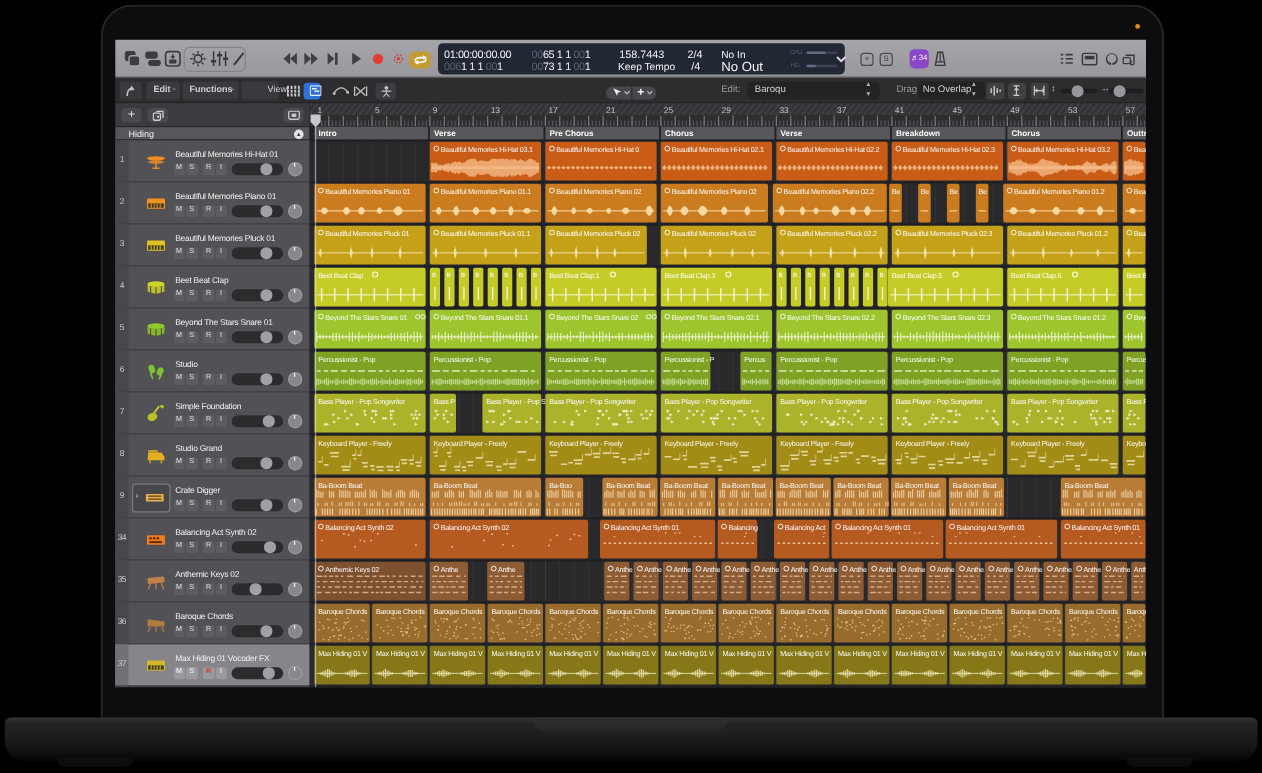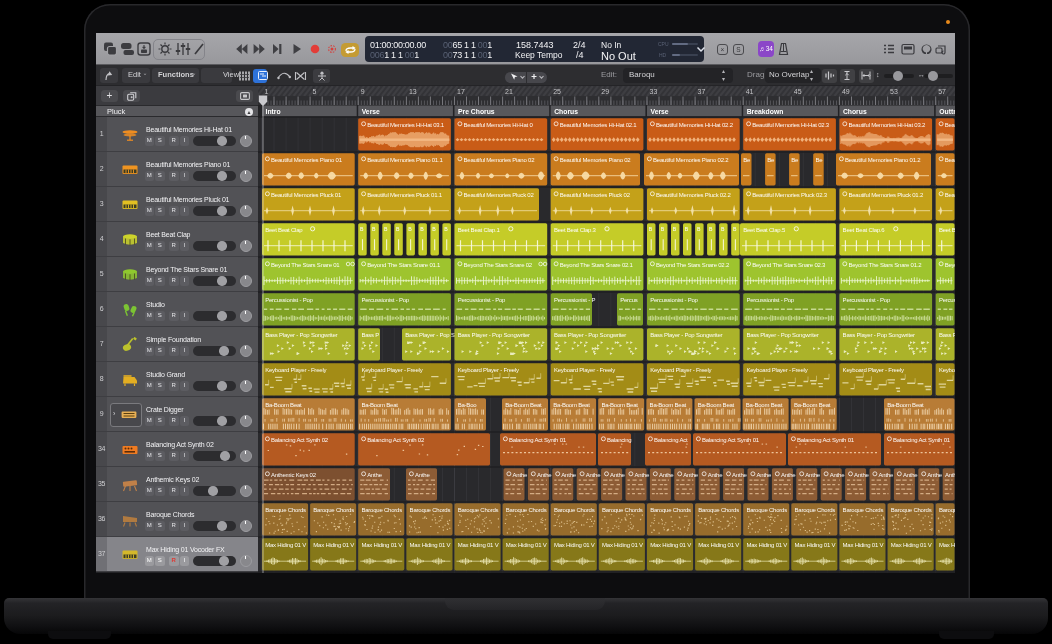--- a/index.html
+++ b/index.html
@@ -89,21 +89,21 @@
         <rect x="53" y="6" width="6" height="5" rx="1" fill="none" stroke="#3a3a3e" stroke-width="1.1"></rect>
       </svg>
     </div>
     <div style="position:absolute;left:0;top:32px;width:859px;height:21px;background:#2d2d30;border-bottom:1px solid #242427;box-sizing:border-box;color:#d2d2d5">
       <div style="position:absolute;left:4px;top:3px;width:18px;height:15px;background:#3a3a3e;border-radius:3px"></div>
       <svg style="position:absolute;left:9px;top:5.5px" width="9" height="10" viewBox="0 0 9 10">
         <path d="M1 9q0-5.5 3.5-6.5" fill="none" stroke="#c4c4c8" stroke-width="1.2"></path>
         <path d="M4.5 0.2L7.2 4L2.8 4.4z" fill="#c4c4c8"></path>
       </svg>
       <div style="position:absolute;left:26px;top:3px;width:28px;height:15px;background:#3a3a3e;border-radius:3px"></div>
-      <div style="position:absolute;left:32px;top:5px;font-size:7.5px;font-weight:normal">Edit</div>
+      <div style="position:absolute;left:32px;top:5px;font-size:7.5px;font-weight:bold">Edit</div>
       <div style="position:absolute;left:46.5px;top:3.5px;font-size:6px;color:#a8a8ac">⌄</div>
       <div style="position:absolute;left:56px;top:3px;width:47px;height:15px;background:#3a3a3e;border-radius:3px"></div>
       <div style="position:absolute;left:62px;top:5px;font-size:7.5px;font-weight:bold">Functions</div>
       <div style="position:absolute;left:95.5px;top:3.5px;font-size:6px;color:#a8a8ac">⌄</div>
       <div style="position:absolute;left:105px;top:3px;width:31px;height:15px;background:#3a3a3e;border-radius:3px"></div>
       <div style="position:absolute;left:127px;top:5px;font-size:7.5px;font-weight:normal">View</div>
       <div style="position:absolute;left:128px;top:3.5px;font-size:6px;color:#a8a8ac">⌄</div>
       <svg style="position:absolute;left:142px;top:5px" width="13" height="12" viewBox="0 0 13 12">
         <path d="M2 1.5v9M5 1.5v9M8 1.5v9M11 1.5v9" stroke="#c6c6ca" stroke-width="1.6"></path>
         <path d="M2 4.5h9M2 7.5h9" stroke="#3a3a3e" stroke-width="0.8"></path>
@@ -166,21 +166,21 @@
         <path d="M3.2 0.7h5.6v5.6" fill="none" stroke="#d0d0d3" stroke-width="1.1"></path>
         <path d="M3.7 5.2h2M4.7 4.2v2" stroke="#d0d0d3" stroke-width="0.9"></path>
       </svg>
       <div style="position:absolute;left:140px;top:3.5px;width:17px;height:12px;background:#4a4a4e;border-radius:3.5px"></div>
       <svg style="position:absolute;left:143.5px;top:6px" width="10" height="8" viewBox="0 0 10 8">
         <rect x="0.6" y="0.6" width="8.8" height="6.8" rx="1.2" fill="none" stroke="#c8c8cb" stroke-width="1.1"></rect>
         <rect x="3" y="2.6" width="4" height="2.8" rx="0.5" fill="#c8c8cb"></rect>
       </svg>
     </div>
     <div style="position:absolute;left:0;top:72px;width:162px;height:12px;background:#57575b;border-top:1px solid #2a2a2d;border-bottom:1px solid #2a2a2d;box-sizing:border-box">
-      <div style="position:absolute;left:11px;top:1px;font-size:7.5px;color:#f0f0f2">Pluck</div>
+      <div style="position:absolute;left:11px;top:1px;font-size:7.5px;color:#f0f0f2">Hiding</div>
       <div style="position:absolute;left:149px;top:1.5px;width:8px;height:8px;border-radius:50%;background:#e4e4e7;color:#3a3a3e;font-size:5px;text-align:center;line-height:8px">▲</div>
     </div>
     <div style="position:absolute;left:162px;top:53px;width:4px;height:487px;background:#1d1d1f"></div>
     <div style="position:absolute;left:0;top:84px;width:162px;height:35px;background:#525256;border-bottom:1px solid #3e3e42;box-sizing:border-box">
       <div style="position:absolute;left:0;top:0;width:11px;height:34px;background:#48484c;color:#cfcfd2;font-size:7px;text-align:center;line-height:34px;letter-spacing:-0.5px">1</div>
       <svg style="position:absolute;left:25px;top:10px" width="18" height="15" viewBox="0 0 18 15">
         <ellipse cx="9" cy="5" rx="7.5" ry="1.8" fill="#ef8d21"></ellipse>
         <ellipse cx="9" cy="8" rx="6.5" ry="1.5" fill="#ef8d21" opacity="0.85"></ellipse>
         <rect x="8.4" y="8" width="1.2" height="5" fill="#ef8d21"></rect>
         <rect x="6" y="12.6" width="6" height="1.2" fill="#ef8d21"></rect>

